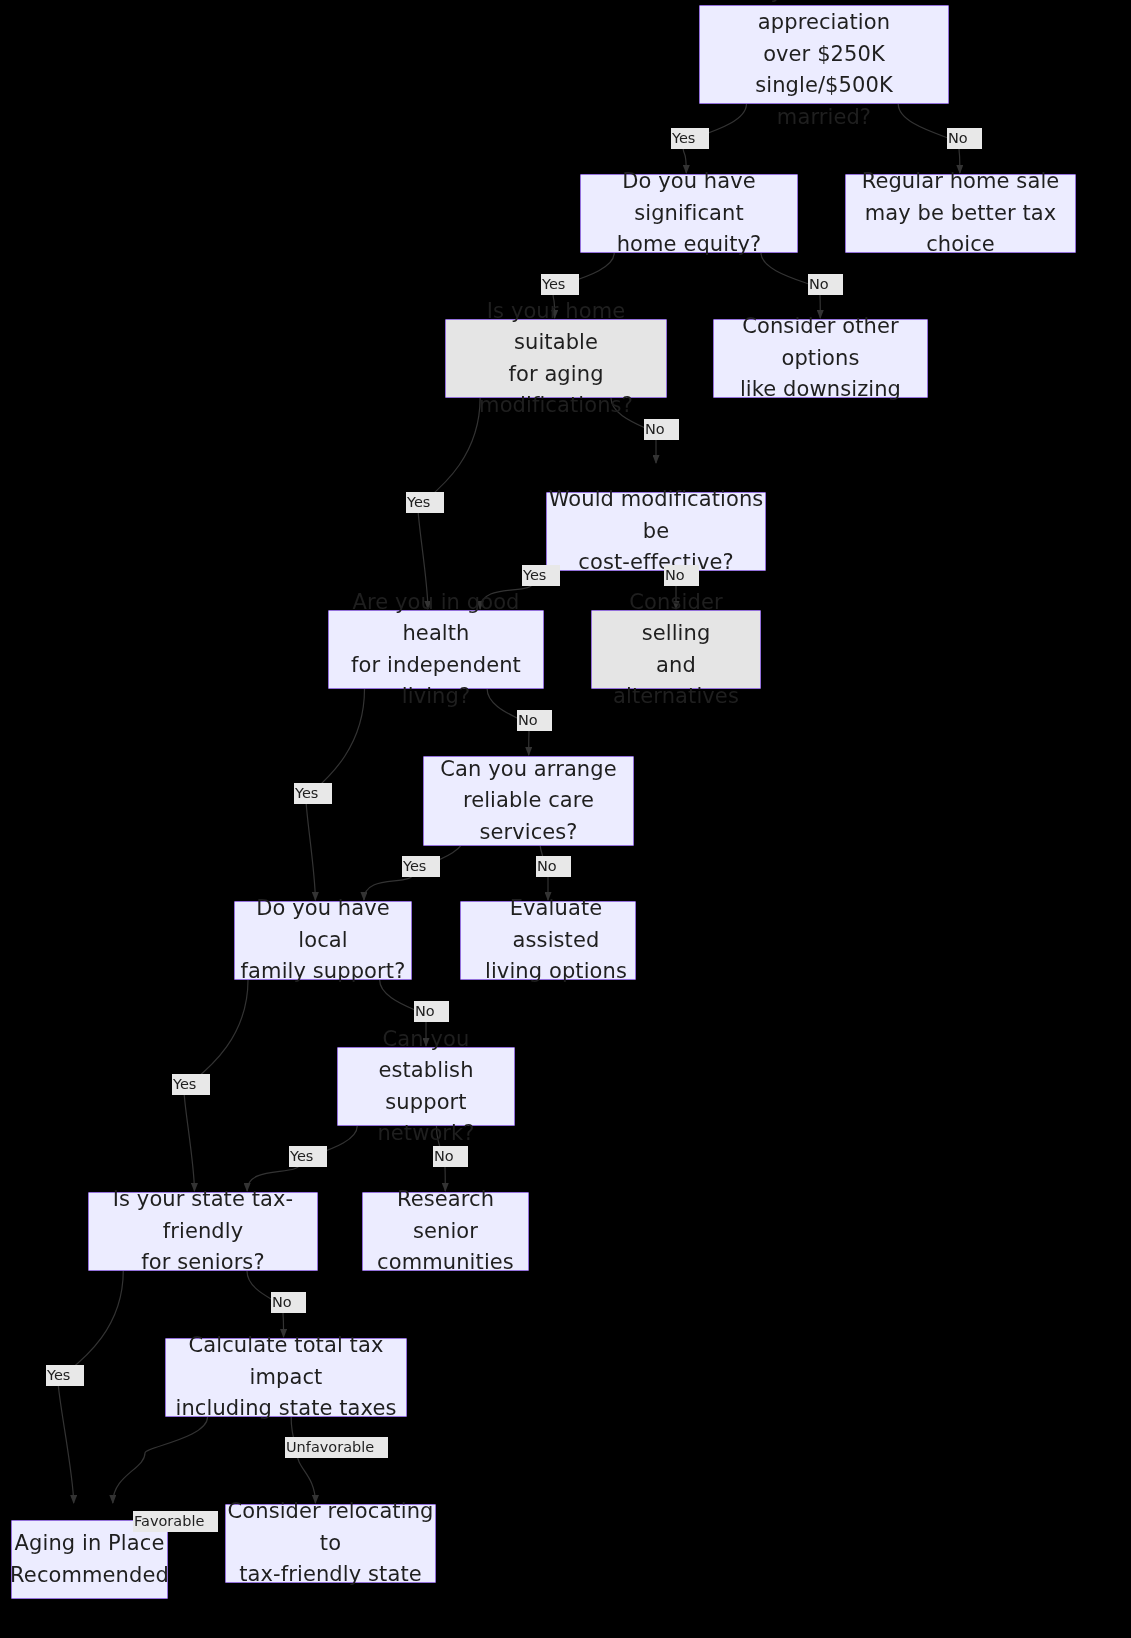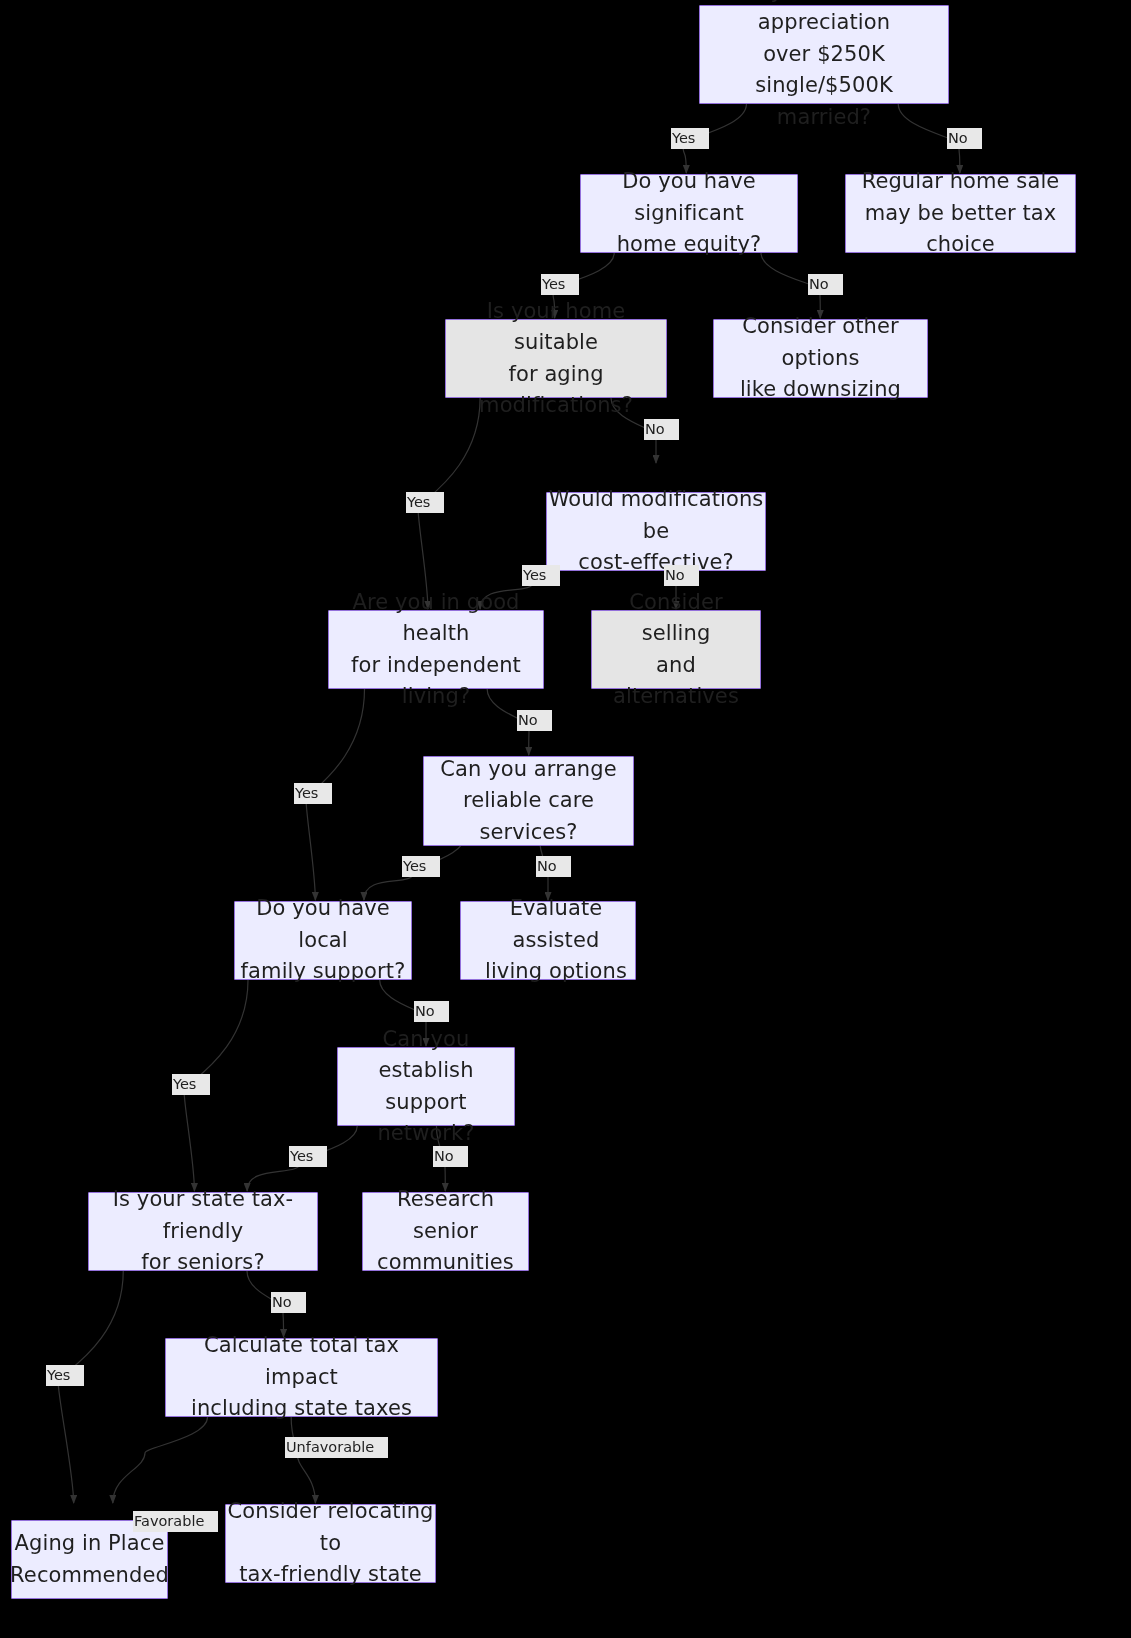--- a/index.html
+++ b/index.html
@@ -108,21 +108,21 @@
       <div class="node" style="left: 234px; top: 901px; width: 178px; height: 79px; background: rgb(236, 236, 255); border-color: rgb(147, 112, 219); color: rgb(31, 31, 31);">Do you have local
 family support?</div>
       <div class="node" style="left: 460px; top: 901px; width: 176px; height: 79px; background: rgb(236, 236, 255); border-color: rgb(147, 112, 219); color: rgb(31, 31, 31); padding-left: 16px;">Evaluate assisted
 living options</div>
       <div class="node" style="left: 337px; top: 1047px; width: 178px; height: 79px; background: rgb(236, 236, 255); border-color: rgb(147, 112, 219); color: rgb(31, 31, 31);">Can you establish
 support network?</div>
       <div class="node" style="left: 88px; top: 1192px; width: 230px; height: 79px; background: rgb(236, 236, 255); border-color: rgb(147, 112, 219); color: rgb(31, 31, 31);">Is your state tax-friendly
 for seniors?</div>
       <div class="node" style="left: 362px; top: 1192px; width: 167px; height: 79px; background: rgb(236, 236, 255); border-color: rgb(147, 112, 219); color: rgb(31, 31, 31);">Research senior
 communities</div>
-      <div class="node" style="left: 165px; top: 1338px; width: 273px; height: 79px; background: rgb(236, 236, 255); border-color: rgb(147, 112, 219); color: rgb(31, 31, 31);">Calculate total tax impact
+      <div class="node" style="left: 165px; top: 1338px; width: 242px; height: 79px; background: rgb(236, 236, 255); border-color: rgb(147, 112, 219); color: rgb(31, 31, 31);">Calculate total tax impact
 including state taxes</div>
       <div class="node" style="left: 11px; top: 1504px; width: 157px; height: 79px; background: rgb(236, 236, 255); border-color: rgb(147, 112, 219); color: rgb(31, 31, 31); margin-top: 16px;">Aging in Place
 Recommended</div>
       <div class="node" style="left: 225px; top: 1504px; width: 211px; height: 79px; background: rgb(236, 236, 255); border-color: rgb(147, 112, 219); color: rgb(31, 31, 31);">Consider relocating to
 tax-friendly state</div>
     </div>
   <div id="label-layer">
       <div class="edge-label" style="left: 671px; top: 128px; background: rgb(232, 232, 232); color: rgb(31, 31, 31);">Yes</div>
       <div class="edge-label" style="left: 947px; top: 128px; background: rgb(232, 232, 232); color: rgb(31, 31, 31);">No</div>
       <div class="edge-label" style="left: 541px; top: 274px; background: rgb(232, 232, 232); color: rgb(31, 31, 31);">Yes</div>

